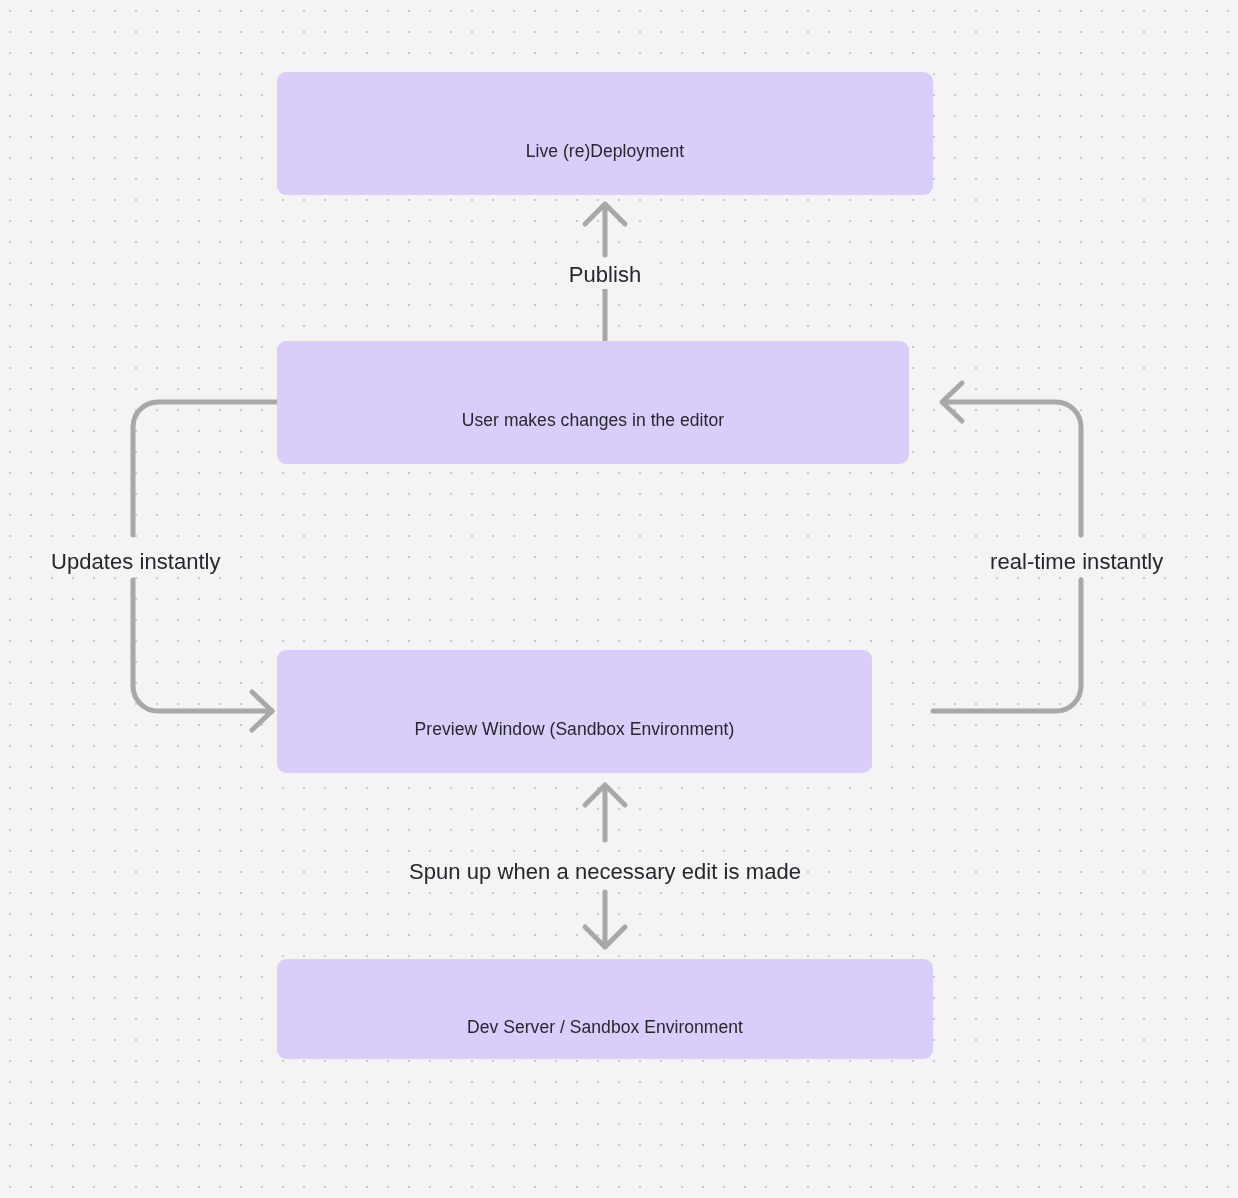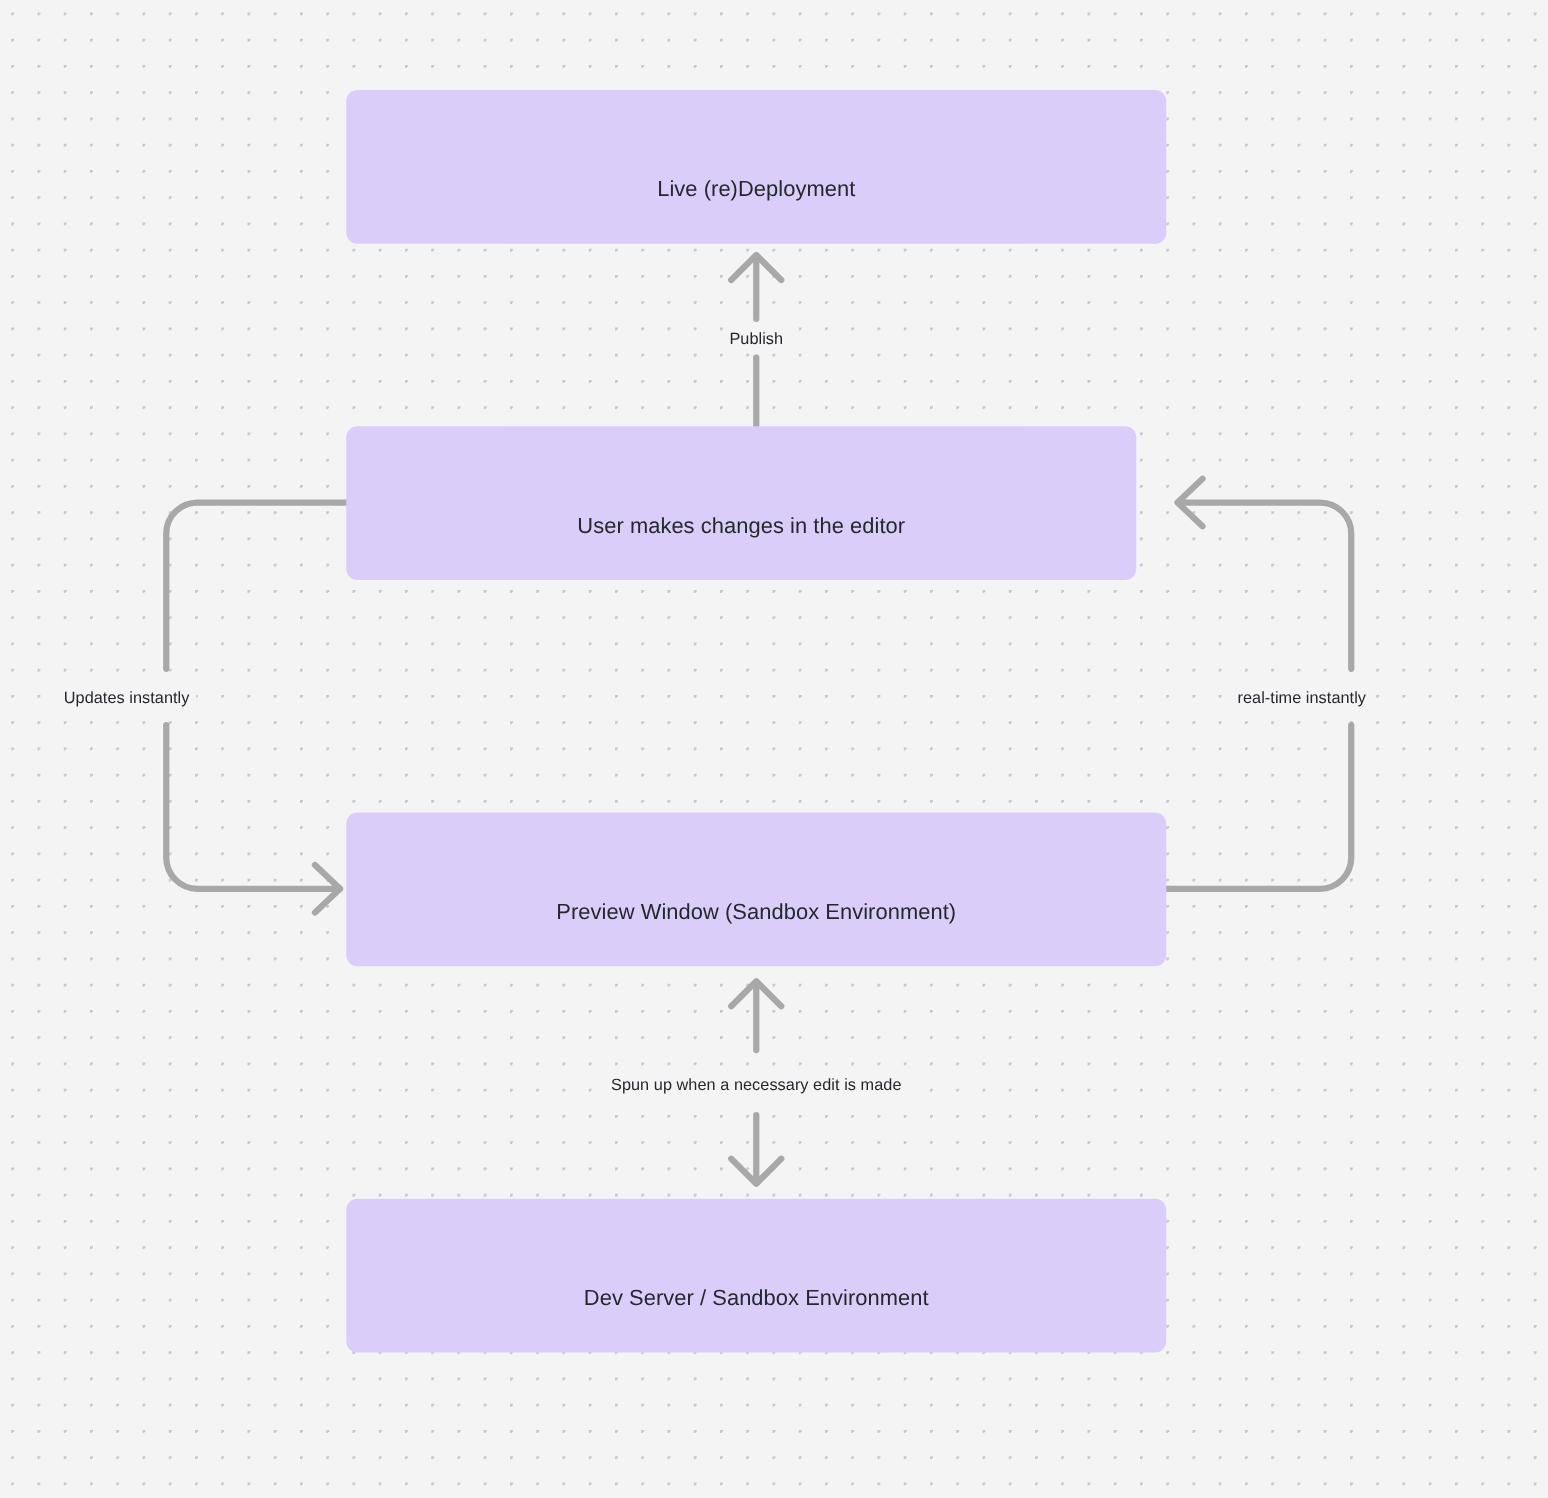--- a/index.html
+++ b/index.html
@@ -48,21 +48,21 @@
     font-size: 17.5px;
     line-height: 1.3;
     color: #26262d;
     letter-spacing: 0.05px;
     padding: 0 14px;
     margin-top: 36px;
   }
 
   .edge-label {
     position: absolute;
-    font-size: 13px;
+    font-size: 22px;
     line-height: 1;
     color: #26262d;
     letter-spacing: 0.05px;
     white-space: nowrap;
     background: #f4f4f5;
     padding: 3px 5px;
   }
   .edge-label.center {
     transform: translateX(-50%);
   }
@@ -101,25 +101,25 @@
   </svg>
 
   <div class="node" style="left:277px; top:72px; width:656px; height:123px;">
     <span class="node-label">Live (re)Deployment</span>
   </div>
 
   <div class="node" style="left:277px; top:341px; width:632px; height:123px;">
     <span class="node-label">User makes changes in the editor</span>
   </div>
 
-  <div class="node" style="left:277px; top:650px; width:656px; height:123px;">
+  <div class="node" style="left:277px; top:650px; width:595px; height:123px;">
     <span class="node-label">Preview Window (Sandbox Environment)</span>
   </div>
 
-  <div class="node" style="left:277px; top:959px; width:656px; height:123px;">
+  <div class="node" style="left:277px; top:959px; width:656px; height:100px;">
     <span class="node-label">Dev Server / Sandbox Environment</span>
   </div>
 
   <div class="edge-label center" style="left:605px; top:261px;">Publish</div>
 
   <div class="edge-label" style="left:46px; top:548px;">Updates instantly</div>
 
   <div class="edge-label" style="left:985px; top:548px;">real-time instantly</div>
 
   <div class="edge-label center" style="left:605px; top:858px;">Spun up when a necessary edit is made</div>

